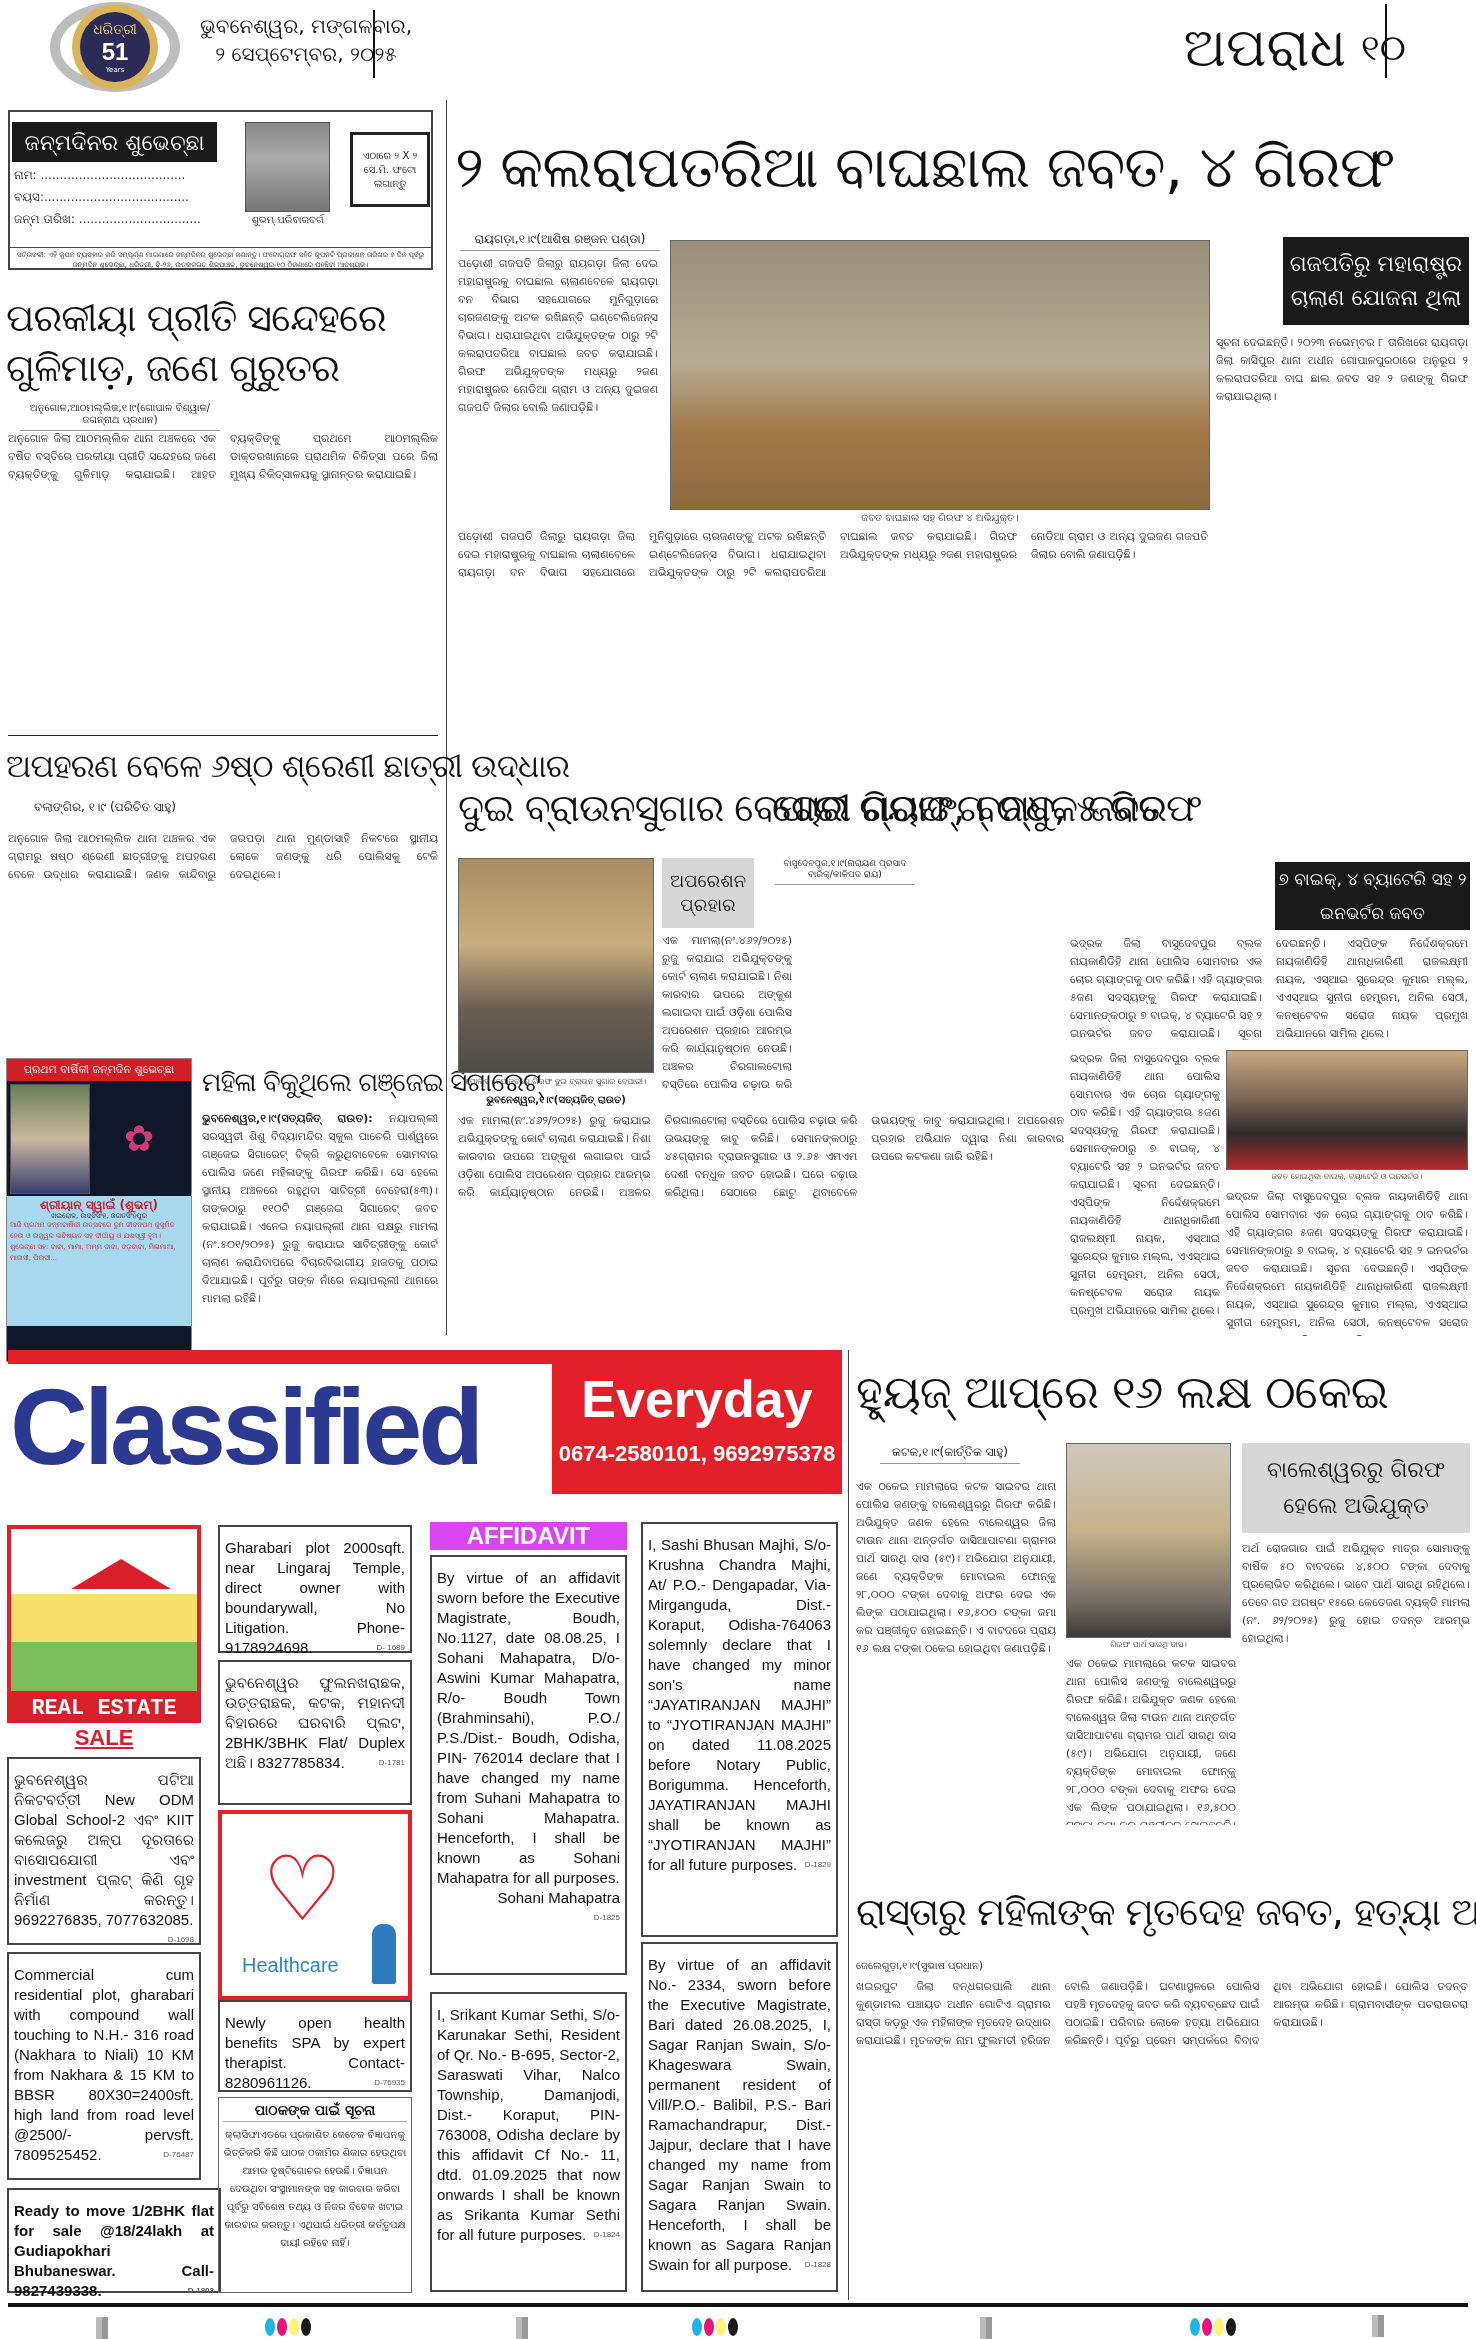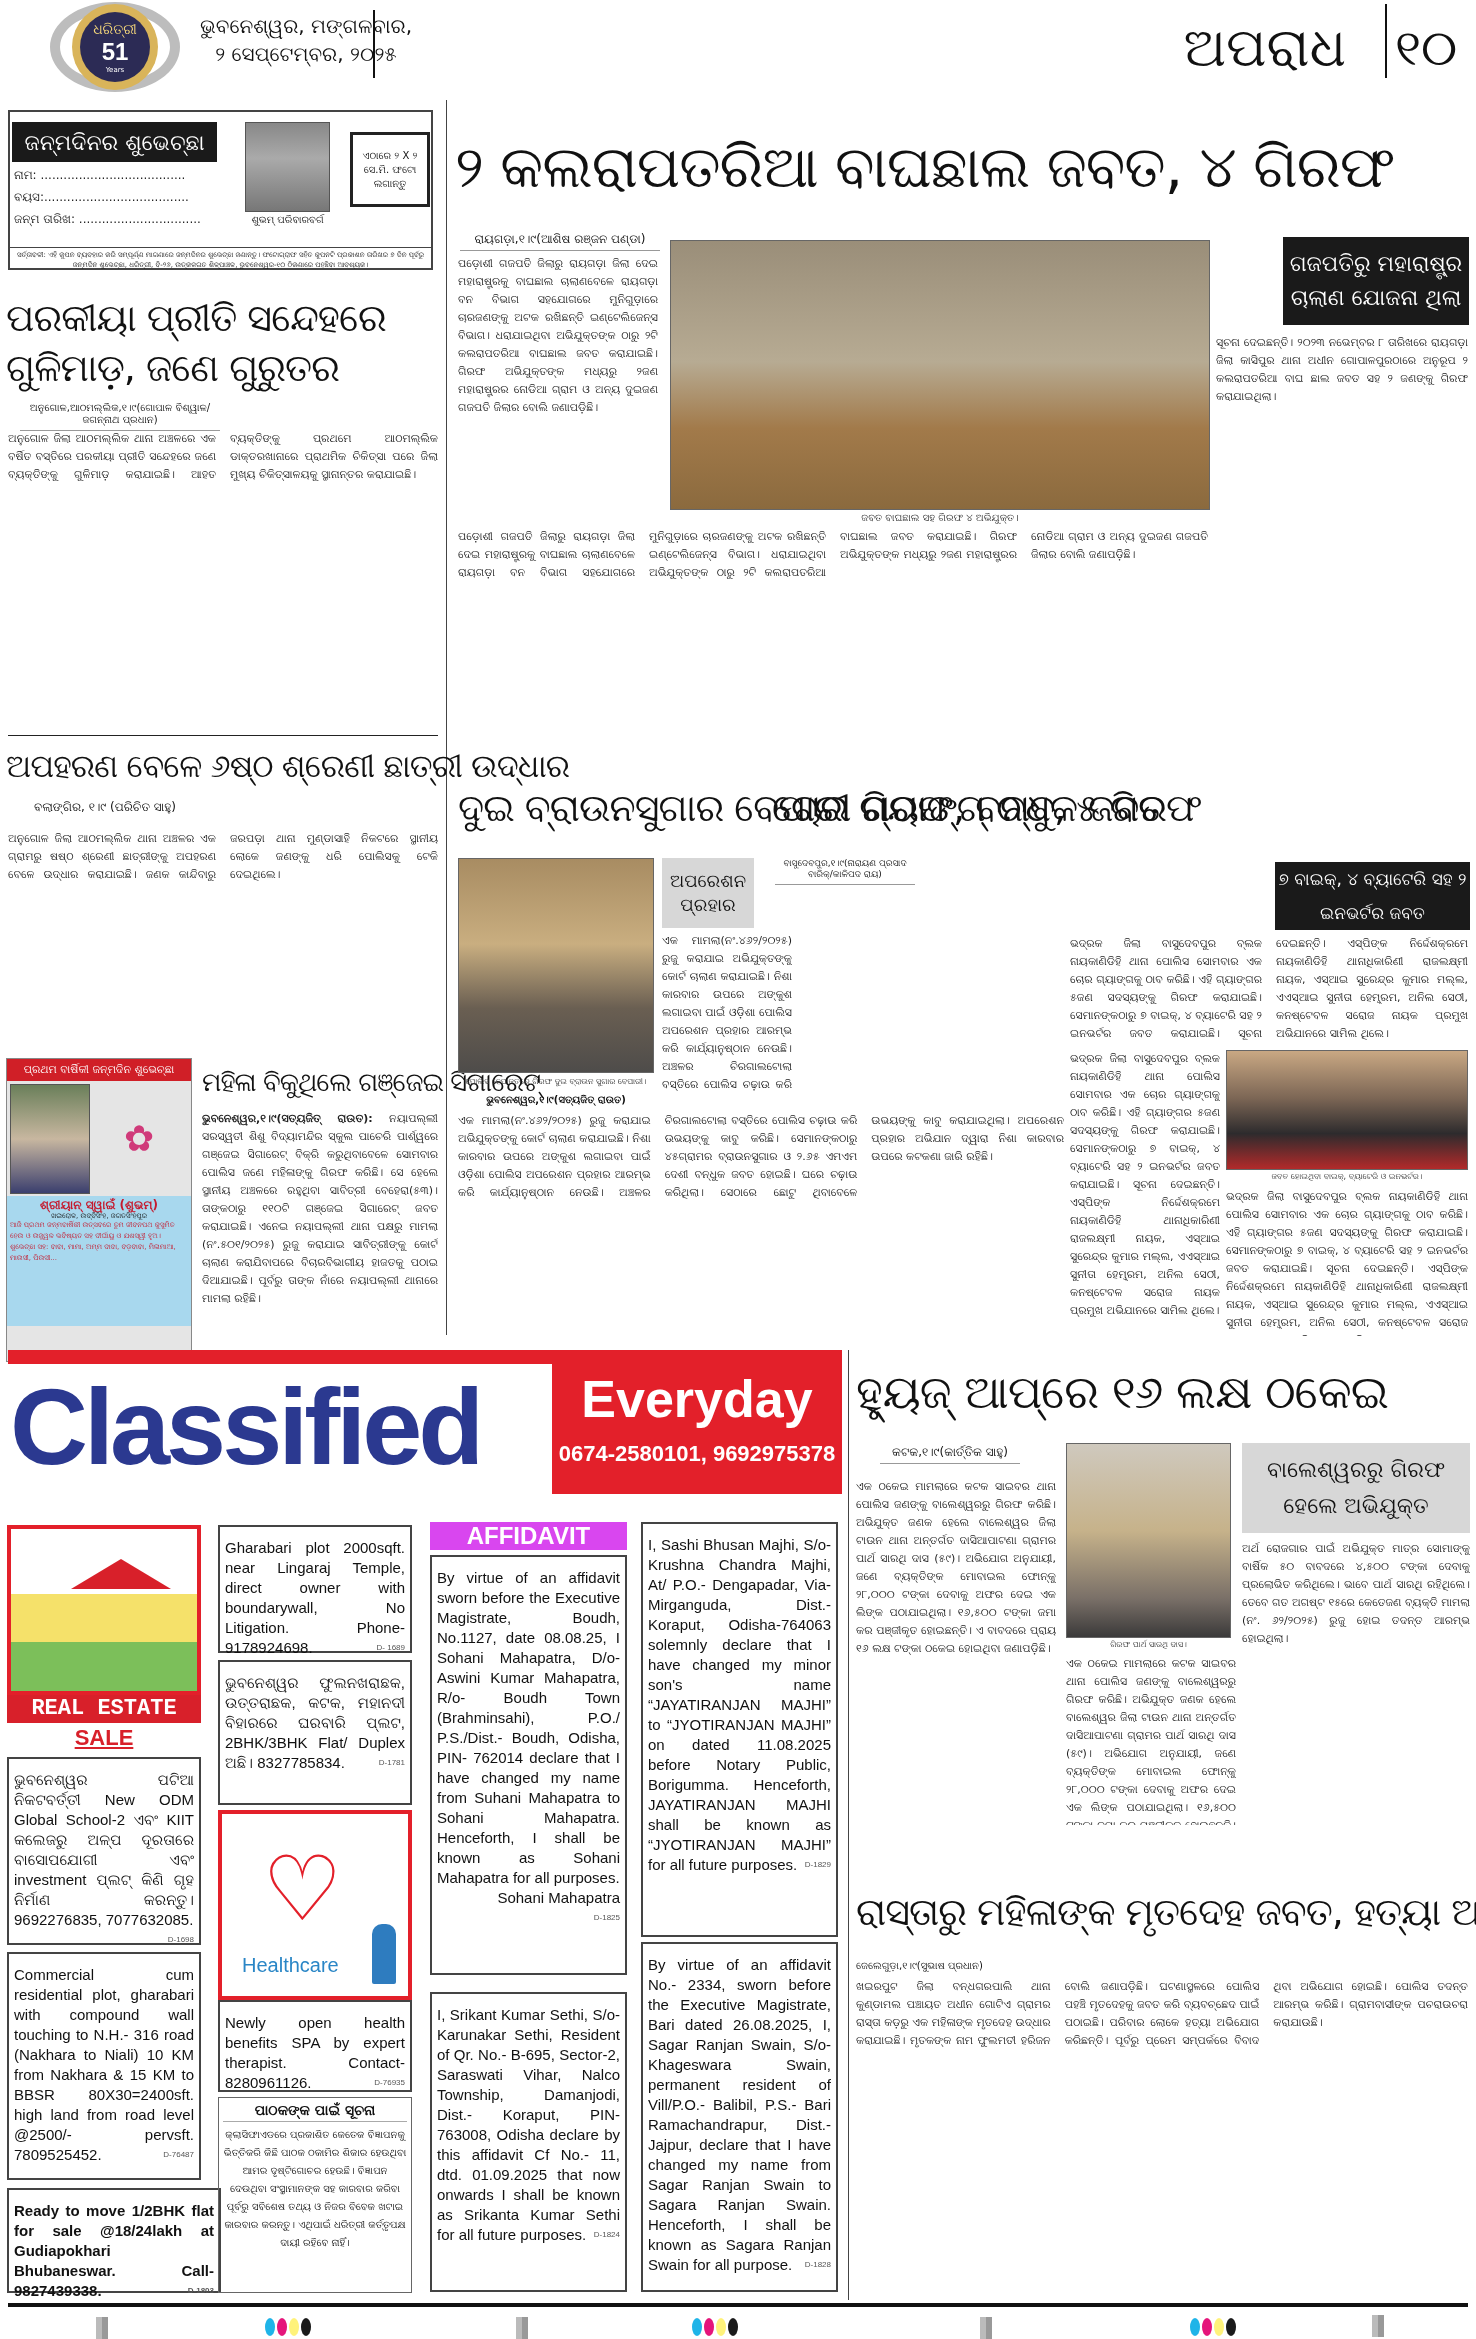--- a/index.html
+++ b/index.html
@@ -7,21 +7,21 @@
 .abs{position:absolute}
 .hdr-logo{left:50px;top:2px;width:130px;height:90px;border-radius:50%;border:10px solid #bdbdbd;display:flex;align-items:center;justify-content:center}
 .hdr-logo .inner{width:70px;height:70px;border-radius:50%;background:#2c2b55;color:#fff;display:flex;flex-direction:column;align-items:center;justify-content:center;box-shadow:0 0 0 8px #d9b45a}
 .hdr-logo .inner .name{font-size:14px;color:#f4d67a}
 .hdr-logo .inner .num{font-size:24px;font-weight:bold;font-family:"Liberation Sans",sans-serif}
 .hdr-logo .inner .yrs{font-size:7px}
 .hdr-date{left:200px;top:12px;font-size:20px;line-height:28px}
 .hdr-rule{left:373px;top:10px;width:2px;height:68px;background:#111}
 .hdr-section{right:130px;top:18px;font-size:54px;line-height:60px}
 .hdr-pg-rule{left:1385px;top:4px;width:2px;height:74px;background:#111}
-.hdr-page{left:1395px;top:18px;font-size:50px;line-height:60px}
+.hdr-page{left:1361px;top:18px;font-size:36px;line-height:60px}
 .bday-coupon{left:8px;top:110px;width:425px;height:160px;border:2px solid #444}
 .bday-title{left:2px;top:10px;width:205px;height:40px;background:#1a1a1a;color:#fff;font-size:22px;display:flex;align-items:center;justify-content:center}
 .bday-field{left:4px;font-size:12px;color:#222}
 .bday-photo{left:235px;top:10px;width:85px;height:90px;background:linear-gradient(#888,#aaa 40%,#777);border:1px solid #555}
 .bday-photo-cap{left:230px;top:102px;width:95px;text-align:center;font-size:10px;line-height:12px}
 .bday-slot{left:340px;top:20px;width:80px;height:75px;border:3px solid #222;font-size:10px;display:flex;align-items:center;justify-content:center;text-align:center;line-height:14px}
 .bday-note{left:0;top:135px;width:421px;border-top:1px solid #444;font-size:7px;padding:2px 4px;line-height:10px;text-align:center}
 .headline{font-family:"DejaVu Sans",sans-serif;color:#111;letter-spacing:-1px;white-space:nowrap}
 .h-main{left:455px;top:112px;font-size:58px;line-height:110px}
 .byline{font-size:12px;border-bottom:1px solid #999;padding-bottom:4px;text-align:center}
@@ -89,21 +89,21 @@
 <div class="abs headline" style="left:6px;top:294px;font-size:38px;line-height:48px">ପରକୀୟା ପ୍ରୀତି ସନ୍ଦେହରେ</div>
 <div class="abs headline" style="left:6px;top:344px;font-size:38px;line-height:48px">ଗୁଳିମାଡ଼, ଜଣେ ଗୁରୁତର</div>
 <div class="abs byline" style="left:20px;top:402px;width:200px;font-size:10px">ଅନୁଗୋଳ,ଆଠମଲ୍ଲିକ,୧।୯(ଗୋପାଳ ବିଶ୍ୱାଳ/ଜଗନ୍ନାଥ ପ୍ରଧାନ)</div>
 <div class="abs col" style="left:8px;top:430px;width:430px;height:300px;column-count:2;column-gap:14px">ଅନୁଗୋଳ ଜିଲା ଆଠମଲ୍ଲିକ ଥାନା ଅଞ୍ଚଳରେ ଏକ ବର୍ଷିତ ବସ୍ତିରେ ପରକୀୟା ପ୍ରୀତି ସନ୍ଦେହରେ ଜଣେ ବ୍ୟକ୍ତିଙ୍କୁ ଗୁଳିମାଡ଼ କରାଯାଇଛି। ଆହତ ବ୍ୟକ୍ତିଙ୍କୁ ପ୍ରଥମେ ଆଠମଲ୍ଲିକ ଡାକ୍ତରଖାନାରେ ପ୍ରାଥମିକ ଚିକିତ୍ସା ପରେ ଜିଲା ମୁଖ୍ୟ ଚିକିତ୍ସାଳୟକୁ ସ୍ଥାନାନ୍ତର କରାଯାଇଛି।</div>
 <div class="abs hrule" style="left:8px;top:735px;width:430px;height:1px"></div>
 
 <div class="abs headline" style="left:6px;top:742px;font-size:32px;line-height:48px">ଅପହରଣ ବେଳେ ୬ଷ୍ଠ ଶ୍ରେଣୀ ଛାତ୍ରୀ ଉଦ୍ଧାର</div>
 <div class="abs byline" style="left:30px;top:800px;width:150px;border:none">ବଲାଙ୍ଗିର, ୧।୯ (ପରିଚିତ ସାହୁ)</div>
 <div class="abs col" style="left:8px;top:830px;width:430px;height:190px;column-count:2;column-gap:14px">ଅନୁଗୋଳ ଜିଲା ଆଠମଲ୍ଲିକ ଥାନା ଅଞ୍ଚଳର ଏକ ଗ୍ରାମରୁ ଷଷ୍ଠ ଶ୍ରେଣୀ ଛାତ୍ରୀଙ୍କୁ ଅପହରଣ ବେଳେ ଉଦ୍ଧାର କରାଯାଇଛି। ଜଣକ କାନ୍ଦିବାରୁ ଜରପଡ଼ା ଥାନା ମୁଣ୍ଡାସାହି ନିକଟରେ ସ୍ଥାନୀୟ ଲୋକେ ଜଣଙ୍କୁ ଧରି ପୋଲିସକୁ ଟେକି ଦେଇଥିଲେ।</div>
 
-<div class="abs" style="left:6px;top:1058px;width:186px;height:304px;border:1px solid #888;background:#e5e5e5">
+<div class="abs" style="left:6px;top:1058px;width:186px;height:304px;border:1px solid #888;background:#0f172a">
   <div style="background:#d01f27;color:#fff;font-size:11px;text-align:center;line-height:22px;height:22px">ପ୍ରଥମ ବାର୍ଷିକୀ ଜନ୍ମଦିନ ଶୁଭେଚ୍ଛା</div>
   <div style="display:flex;height:115px;padding:3px">
     <div style="width:80px;height:110px;background:linear-gradient(#6a7f5a,#c8b7a0 50%,#3b3f6e);border:1px solid #555"></div>
     <div style="flex:1;display:flex;align-items:center;justify-content:center;font-size:36px;color:#d03a7a">✿</div>
   </div>
   <div style="background:#a8d8ee;height:130px;padding:2px 3px">
     <div style="color:#c5192d;font-size:12px;text-align:center;font-weight:bold">ଶ୍ରୀୟାନ୍ ସ୍ୱାଇଁ (ଶୁଭମ୍)</div>
     <div style="font-size:7px;text-align:center">ଖଇରୋଳ, ଉଦ୍ବିସିଂହ, ଜଗତସିଂହପୁର</div>
     <div style="font-size:7px;line-height:11px;color:#c5192d">ଆଜି ପ୍ରଥମ ଜନ୍ମବାର୍ଷିକୀ ଉତ୍ସବରେ ତୁମ ଜୀବନପଥ କୁସୁମିତ ହେଉ ଓ ଉଜ୍ଜ୍ୱଳ ଭବିଷ୍ୟତ ସହ ଦୀର୍ଘାୟୁ ଓ ଯଶସ୍ୱୀ ହୁଅ। ଶୁଭେଚ୍ଛା ସହ: ବାବା, ମାମା, ଅମ୍ମ ଦାଦା, ବଡ଼ବାବା, ମିଳାମାଆ, ମାଉସୀ, ପିଉସୀ...</div>
   </div>

